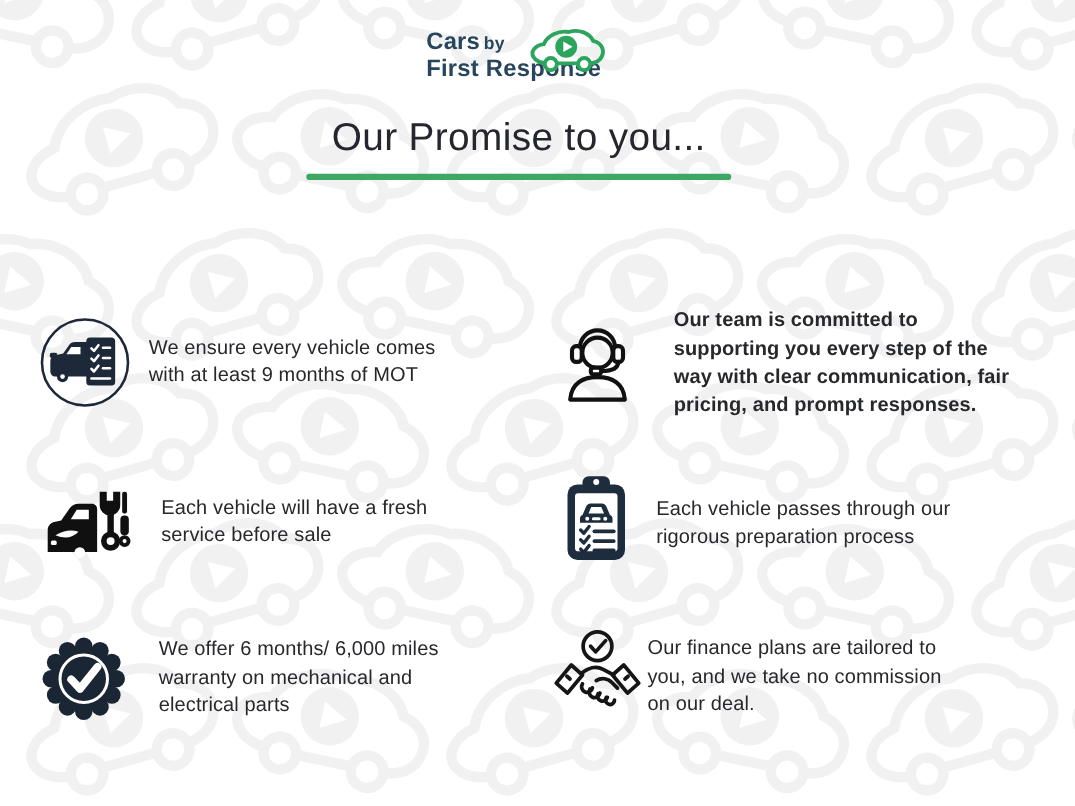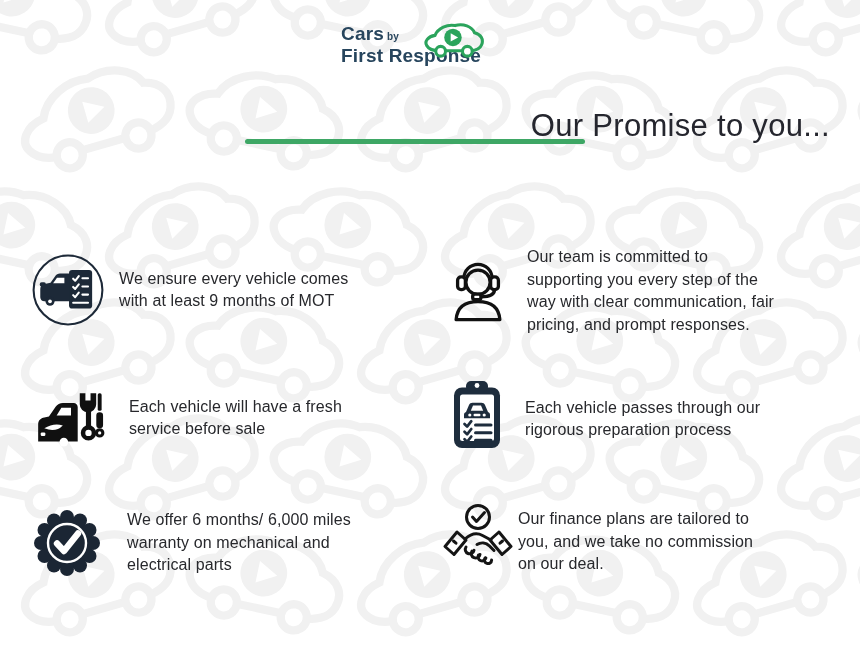--- a/index.html
+++ b/index.html
@@ -10,34 +10,34 @@
     font-family:"Liberation Sans","DejaVu Sans",sans-serif;
   }
   
   #watermark{position:absolute;inset:0;z-index:0;color:#f1f1f1;pointer-events:none;}
   .wm-car{position:absolute;}
   
   .content{position:absolute;inset:0;z-index:1;}
   
   .logo{position:absolute;left:341px;top:23px;width:150px;height:52px;color:#27455d;}
   .logo-line1{font-size:19px;font-weight:bold;letter-spacing:.2px;display:flex;align-items:baseline;}
-  .logo-by{font-size:10px;font-weight:bold;margin-left:3px;}
+  .logo-by{font-size:14px;font-weight:bold;margin-left:3px;}
   .logo-line2{font-size:19px;font-weight:bold;letter-spacing:.2px;margin-top:0px;}
   .logo-car{position:absolute;left:82px;top:-1px;color:#2ba45c;}
   
-  .heading{position:absolute;top:108px;left:0;width:830px;text-align:right;
+  .heading{position:absolute;top:92px;left:0;width:830px;text-align:center;
     font-size:31px;font-weight:500;letter-spacing:.3px;color:#25262e;white-space:nowrap;}
   .heading-rule{position:absolute;top:139px;left:245px;width:340px;height:5px;
     border-radius:3px;background:#3ea765;}
   
   .item{position:absolute;display:flex;align-items:center;}
   .item .icon-box{flex:none;display:flex;align-items:center;justify-content:center;}
   .item p{margin:0;font-size:16px;line-height:22.5px;color:#27282c;white-space:pre-line;letter-spacing:.1px;}
   #item-0{left:30px;top:252px;gap:13px;width:400px;}
-  #item-1{left:444px;top:246px;gap:15px;width:406px;}
+  #item-1{left:444px;top:246px;gap:27px;width:406px;font-weight:bold;}
   #item-2{left:32px;top:380px;gap:21px;width:398px;}
   #item-3{left:446px;top:374px;gap:17px;width:404px;}
   #item-4{left:28px;top:504px;gap:21px;width:398px;}
   #item-5{left:438px;top:500px;width:412px;}
   .hidden-defs{position:absolute;width:0;height:0;overflow:hidden;}
 </style>
 </head>
 <body>
 
 <svg class="hidden-defs" aria-hidden="true">

